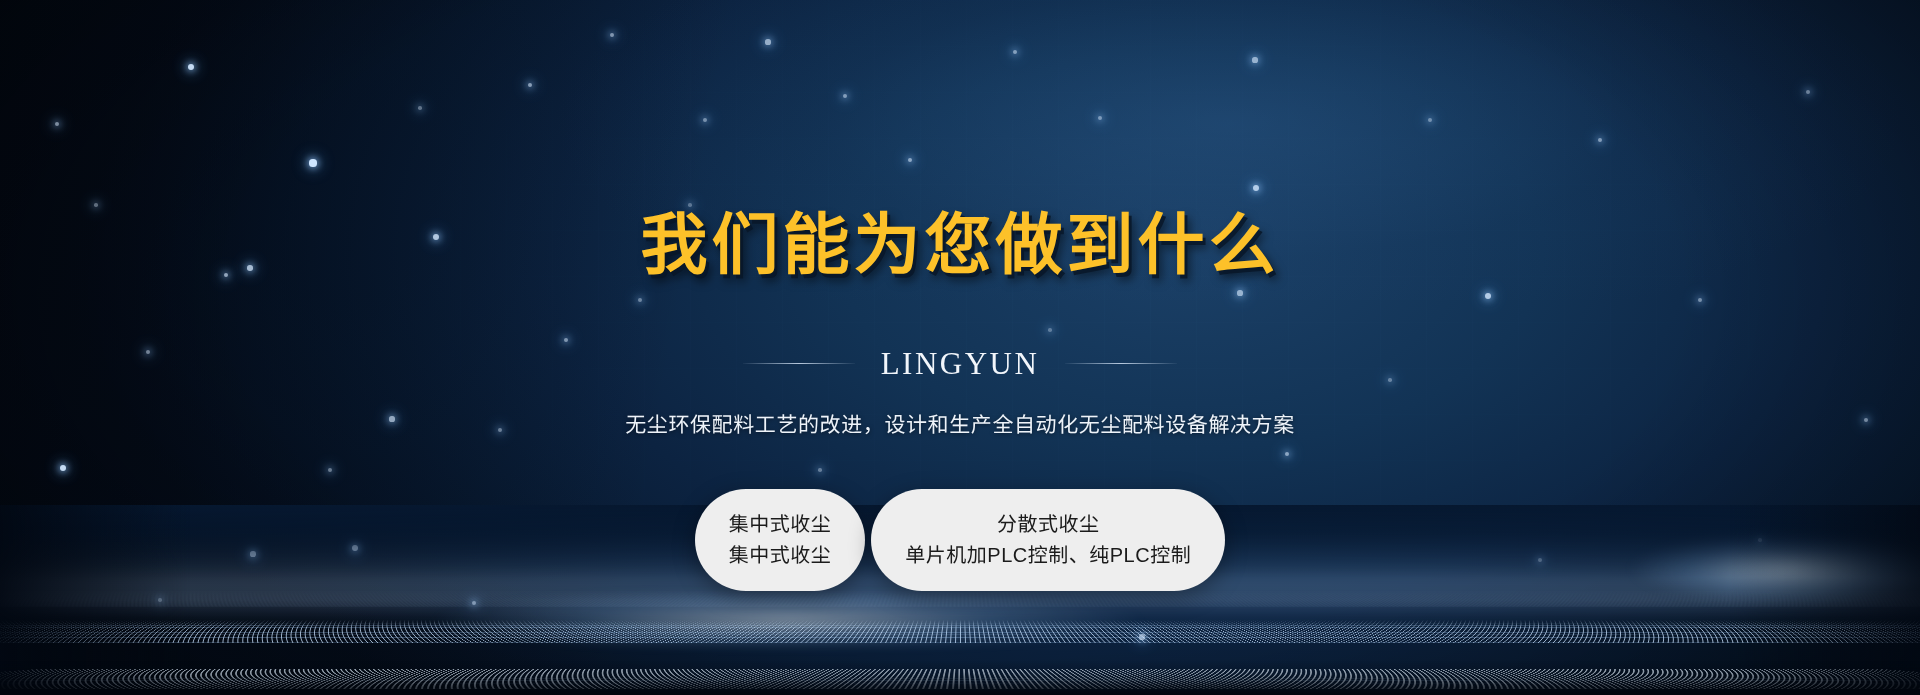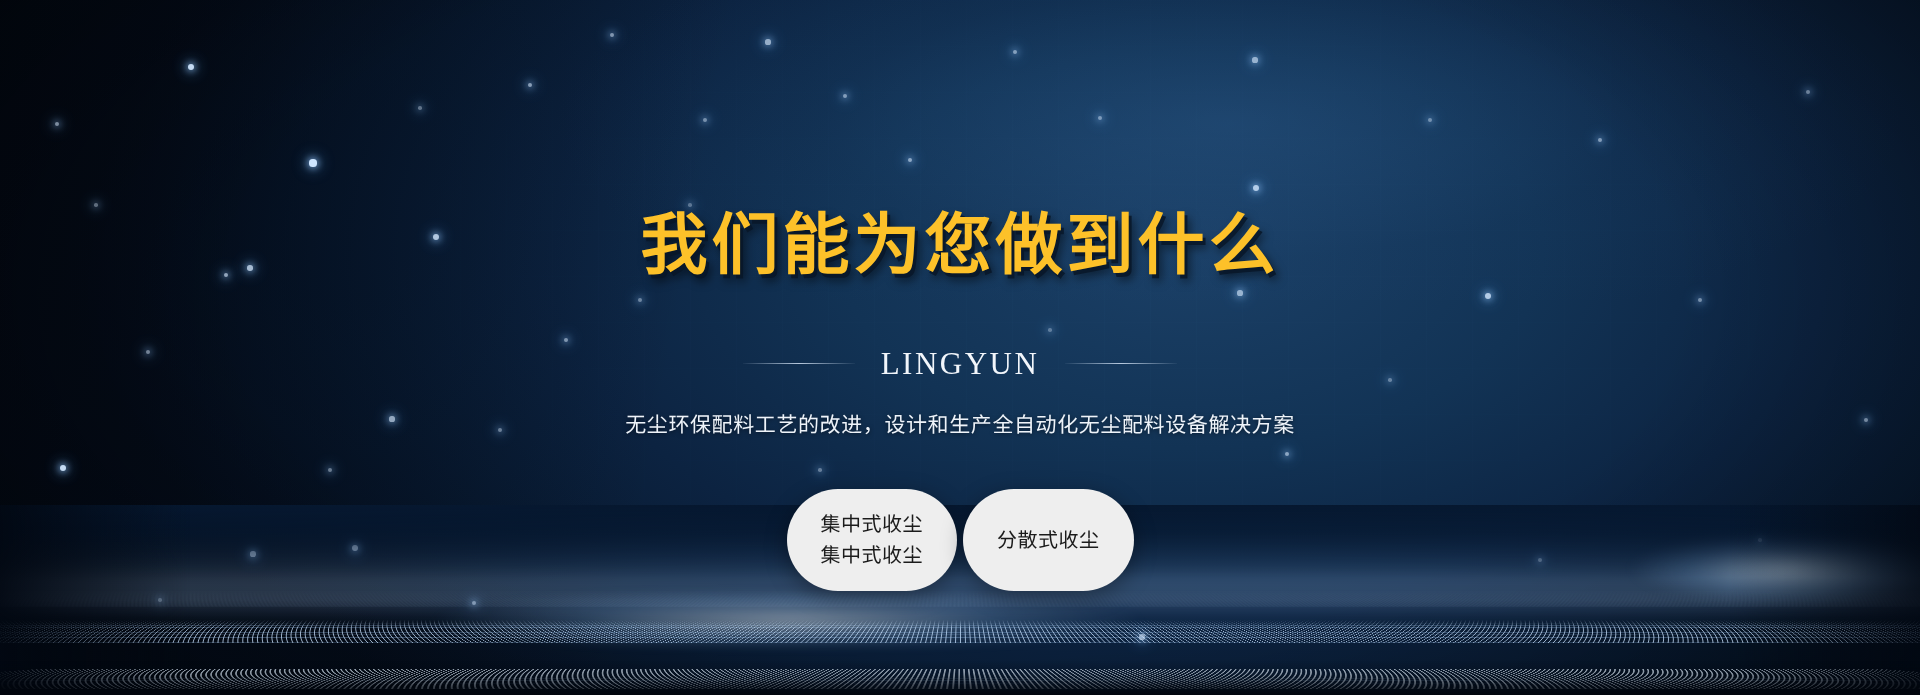--- a/index.html
+++ b/index.html
@@ -316,17 +316,18 @@
     <div class="cards">
 
       <div class="card">
         <span class="card-line">集中式收尘</span>
         <span class="card-line">集中式收尘</span>
       </div>
 
 
       <div class="card">
         <span class="card-line">分散式收尘</span>
+        <span class="card-line">单片机加PLC控制、纯PLC控制</span>
       </div>
 
     </div>
   </div>
 </div>
 
 </body></html>

